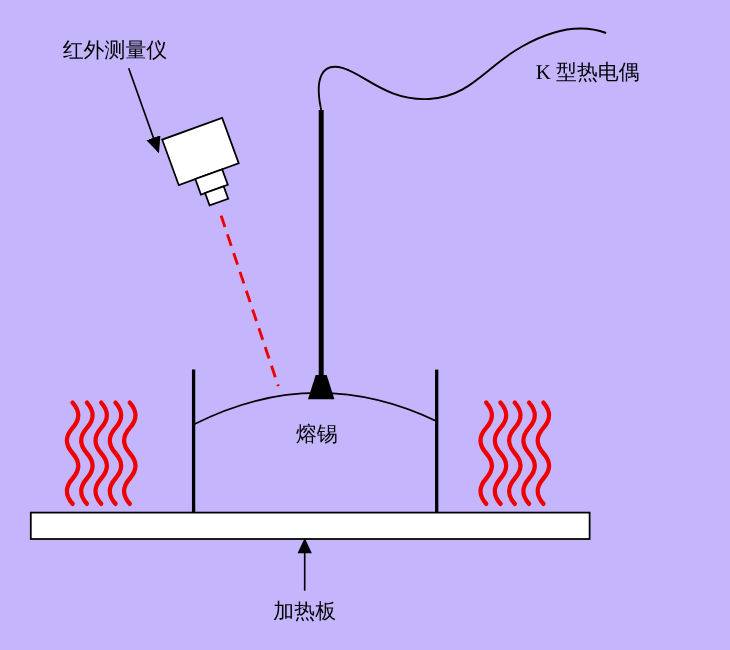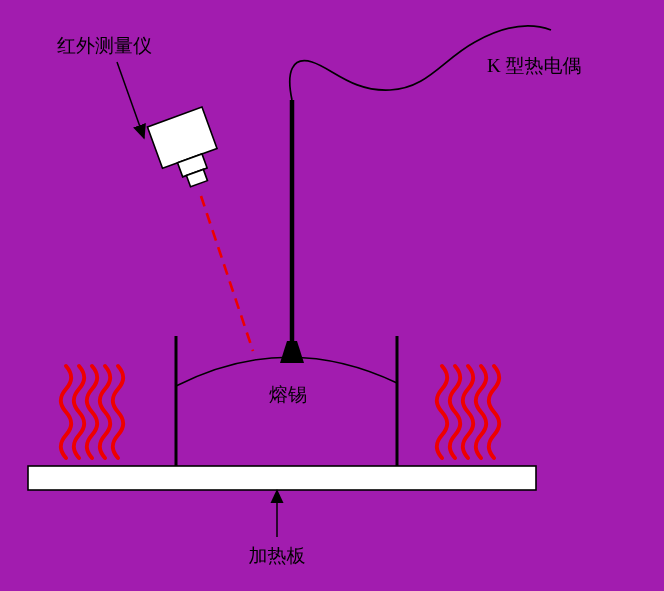--- a/index.html
+++ b/index.html
@@ -4,21 +4,21 @@
 <style>
   html, body {
     margin: 0;
     padding: 0;
     background: #ffffff;
   }
   .canvas {
     position: relative;
     width: 664px;
     height: 591px;
-    background: #a21caf;
+    background: #c4b5fd;
     overflow: hidden;
   }
   svg {
     display: block;
   }
   .label {
     font-family: "Liberation Serif", "DejaVu Serif", serif;
     font-size: 19px;
     fill: #000000;
   }

